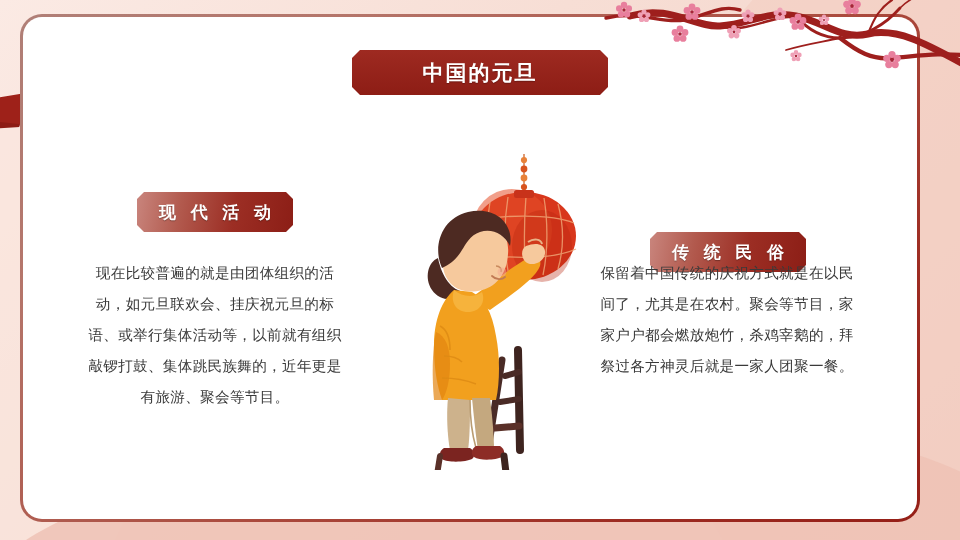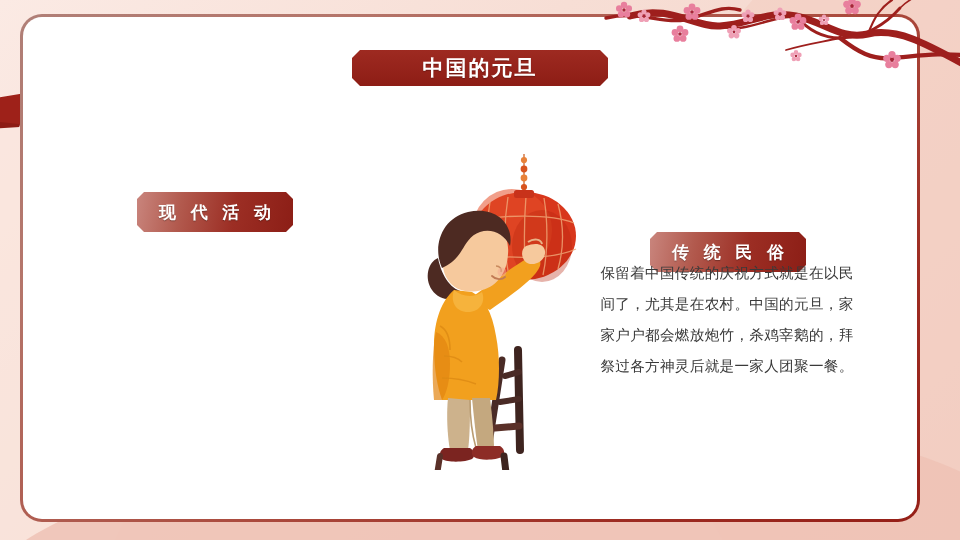--- a/index.html
+++ b/index.html
@@ -34,21 +34,21 @@
     border:3px solid transparent;
     background-image:linear-gradient(#fff,#fff),
       linear-gradient(140deg,#b07f77 0%,#b5756a 22%,#ab4b3e 55%,#9d2c22 80%,#951f17 100%);
     background-origin:border-box;background-clip:padding-box,border-box;
     box-sizing:border-box;}
 
   
   .branch{position:absolute;left:600px;top:-6px;width:380px;height:130px;pointer-events:none;}
 
   
-  .title-banner{position:absolute;left:352px;top:50px;width:256px;height:36px;
+  .title-banner{position:absolute;left:352px;top:50px;width:256px;height:45px;
     background:linear-gradient(180deg,#9e2a21 0%,#8d1d15 100%);
     clip-path:polygon(8px 0,calc(100% - 8px) 0,100% 8px,100% calc(100% - 8px),
                       calc(100% - 8px) 100%,8px 100%,0 calc(100% - 8px),0 8px);
     display:flex;align-items:center;justify-content:center;}
   .title-text{color:#ffffff;font-size:21px;font-weight:bold;letter-spacing:2px;
     text-shadow:0 1px 1px rgba(0,0,0,.25);}
 
   
   .pill{position:absolute;top:192px;width:156px;height:40px;
     background:linear-gradient(100deg,#c9857d 0%,#b25a4e 28%,#9c2e24 62%,#8c1e16 100%);
@@ -202,21 +202,22 @@
   </div>
 
   <div class="pill left">
     <span class="pill-text">现 代 活 动</span>
   </div>
 
   <div class="pill right">
     <span class="pill-text">传 统 民 俗</span>
   </div>
 
-  <div class="para right">保留着中国传统的庆祝方式就是在以民间了，尤其是在农村。中国的元旦，家家户户都会燃放炮竹，杀鸡宰鹅的，拜祭过各方神灵后就是一家人团聚一餐。</div>
+  <div class="para left">现在比较普遍的就是由团体组织的活动，如元旦联欢会、挂庆祝元旦的标语、或举行集体活动等，以前就有组织敲锣打鼓、集体跳民族舞的，近年更是有旅游、聚会等节目。</div>
+  <div class="para right">保留着中国传统的庆祝方式就是在以民间了，尤其是在农村。聚会等节目，家家户户都会燃放炮竹，杀鸡宰鹅的，拜祭过各方神灵后就是一家人团聚一餐。</div>
 
   <svg class="illus" viewBox="0 0 190 320">
 
     <g>
       <line x1="132" y1="4" x2="132" y2="40" stroke="#d2703a" stroke-width="1.4"></line>
       <circle cx="132" cy="10" r="3.1" fill="#e8823a"></circle>
       <circle cx="132" cy="19" r="3.4" fill="#d8541f"></circle>
       <circle cx="132" cy="28" r="3.4" fill="#e8823a"></circle>
       <circle cx="132" cy="37" r="3.1" fill="#d8541f"></circle>
       <circle cx="132" cy="45" r="2.6" fill="#e8823a"></circle>

